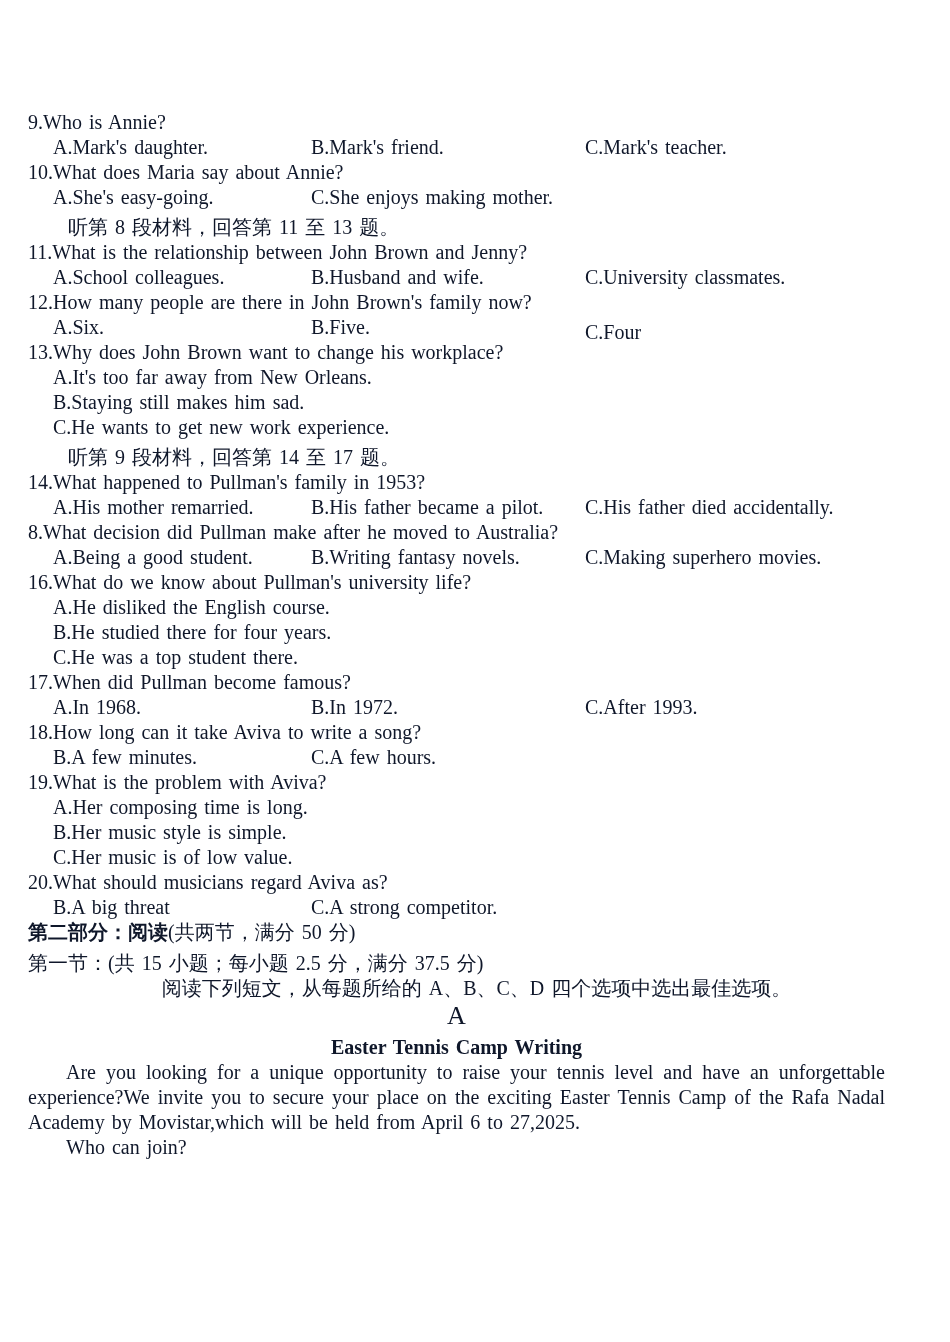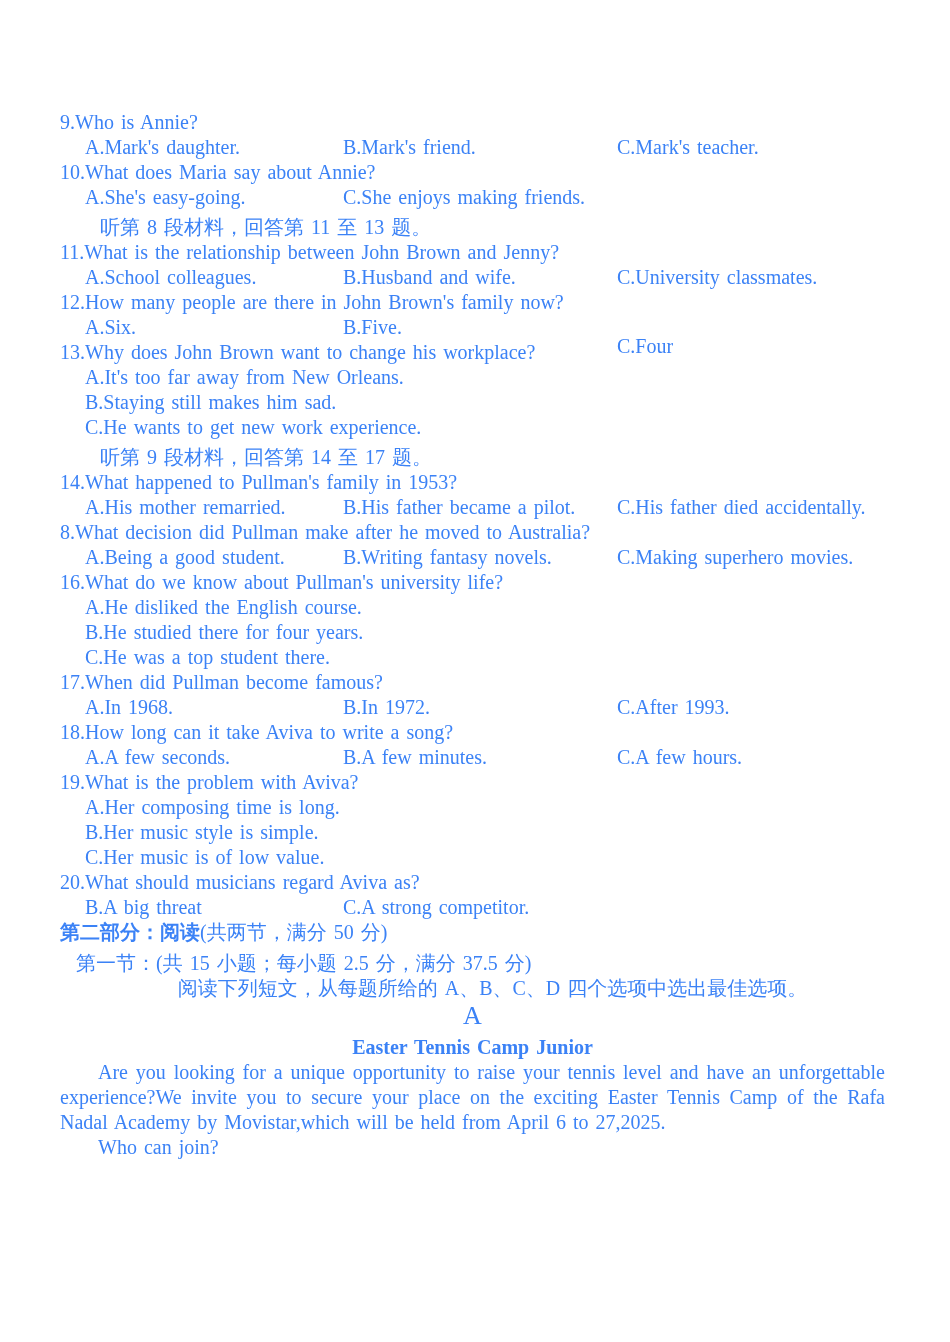--- a/index.html
+++ b/index.html
@@ -2,41 +2,41 @@
 <html><head>
 <meta charset="utf-8">
 <style>
   html, body { margin: 0; padding: 0; background: #ffffff; }
   .page {
     position: relative;
     width: 950px;
     height: 1342px;
     box-sizing: border-box;
     background: #ffffff;
-    color: #3b82f6;
+    color: #0f172a;
     font-family: "Liberation Serif", "DejaVu Serif", serif;
     font-size: 20px;
     line-height: 25px;
-    padding: 110px 65px 0 60px;
+    padding: 110px 65px 0 28px;
     overflow: hidden;
     word-spacing: 2px;
   }
   .q { white-space: nowrap; }
   .opts {
     display: grid;
     grid-template-columns: 258px 274px 1fr;
     padding-left: 25px;
   }
   .opt { white-space: nowrap; }
-  .opt.low { position: relative; top: 19px; }
+  .opt.low { position: relative; top: 5px; }
   .stack-opt { padding-left: 25px; white-space: nowrap; }
   .material { padding-left: 40px; margin-top: 5px; white-space: nowrap; }
   .heading-line { white-space: nowrap; }
   .heading-line .b { font-weight: bold; }
-  .section-line { margin-top: 6px; white-space: nowrap; margin-left: 16px; }
+  .section-line { margin-top: 6px; white-space: nowrap; }
   .instruction { padding-left: 40px; white-space: nowrap; text-align: center; }
   .center-label {
     text-align: center;
     font-size: 26px;
     line-height: 30px;
   }
   .passage-title {
     text-align: center;
     font-weight: bold;
     margin-top: 4px;
@@ -55,21 +55,21 @@
   <div class="q">9.Who is Annie?</div>
   <div class="opts">
     <span class="opt">A.Mark's daughter.</span>
     <span class="opt">B.Mark's friend.</span>
     <span class="opt">C.Mark's teacher.</span>
   </div>
 
   <div class="q">10.What does Maria say about Annie?</div>
   <div class="opts">
     <span class="opt">A.She's easy-going.</span>
-    <span class="opt">C.She enjoys making friends.</span>
+    <span class="opt">C.She enjoys making mother.</span>
   </div>
 
   <div class="material">听第 8 段材料，回答第 11 至 13 题。</div>
 
   <div class="q">11.What is the relationship between John Brown and Jenny?</div>
   <div class="opts">
     <span class="opt">A.School colleagues.</span>
     <span class="opt">B.Husband and wife.</span>
     <span class="opt">C.University classmates.</span>
   </div>
@@ -110,21 +110,20 @@
   <div class="q">17.When did Pullman become famous?</div>
   <div class="opts">
     <span class="opt">A.In 1968.</span>
     <span class="opt">B.In 1972.</span>
     <span class="opt">C.After 1993.</span>
   </div>
 
 
   <div class="q">18.How long can it take Aviva to write a song?</div>
   <div class="opts">
-    <span class="opt">A.A few seconds.</span>
     <span class="opt">B.A few minutes.</span>
     <span class="opt">C.A few hours.</span>
   </div>
 
   <div class="q">19.What is the problem with Aviva?</div>
   <div class="stack-opt">A.Her composing time is long.</div>
   <div class="stack-opt">B.Her music style is simple.</div>
   <div class="stack-opt">C.Her music is of low value.</div>
 
   <div class="q">20.What should musicians regard Aviva as?</div>
@@ -136,19 +135,19 @@
   <div class="heading-line">
     <span class="b">第二部分：阅读</span><span>(共两节，满分 50 分)</span>
   </div>
 
   <div class="section-line">第一节：(共 15 小题；每小题 2.5 分，满分 37.5 分)</div>
 
   <div class="instruction">阅读下列短文，从每题所给的 A、B、C、D 四个选项中选出最佳选项。</div>
 
   <div class="center-label">A</div>
 
-  <div class="passage-title">Easter Tennis Camp Junior</div>
+  <div class="passage-title">Easter Tennis Camp Writing</div>
 
   <div class="para">Are you looking for a unique opportunity to raise your tennis level and have an unforgettable experience?We invite you to secure your place on the exciting Easter Tennis Camp of the Rafa Nadal Academy by Movistar,which will be held from April 6 to 27,2025.</div>
 
   <div class="sub-bold">Who can join?</div>
 
 </div>
 
 </body></html>

